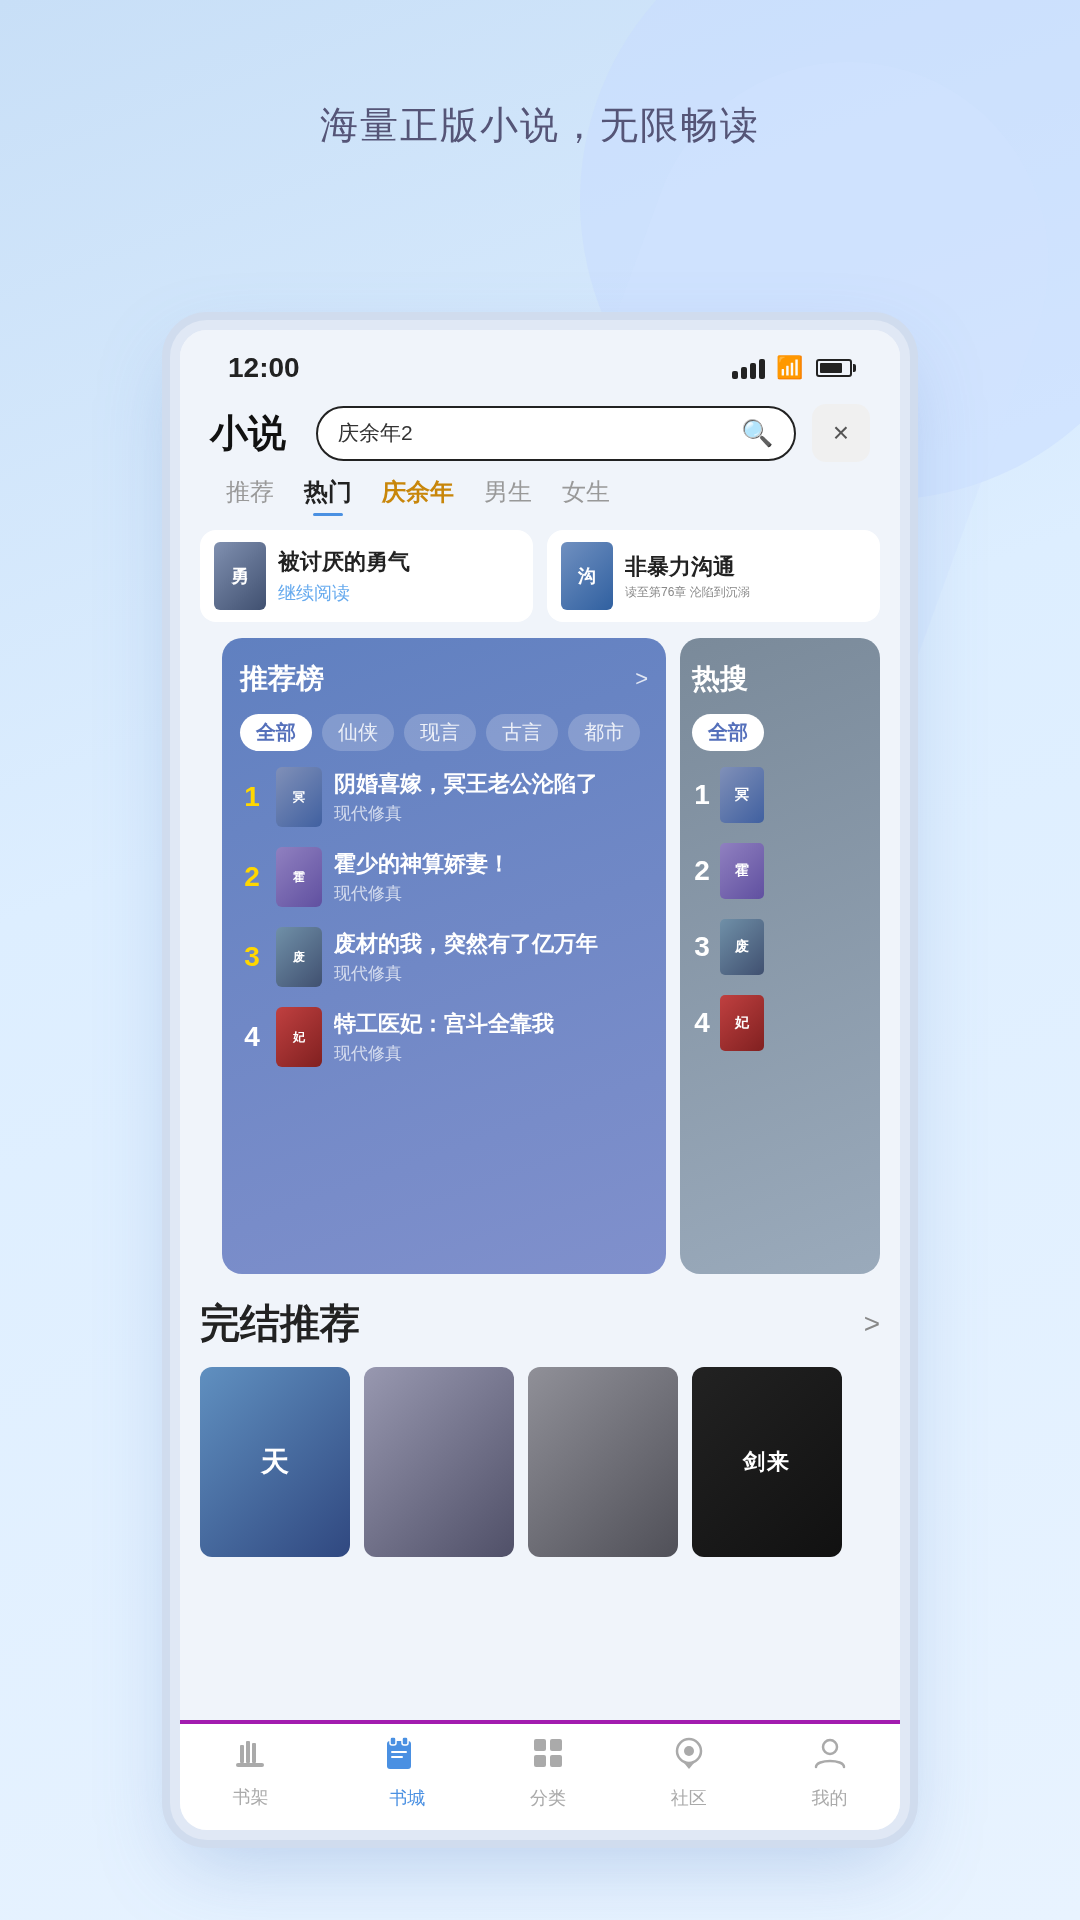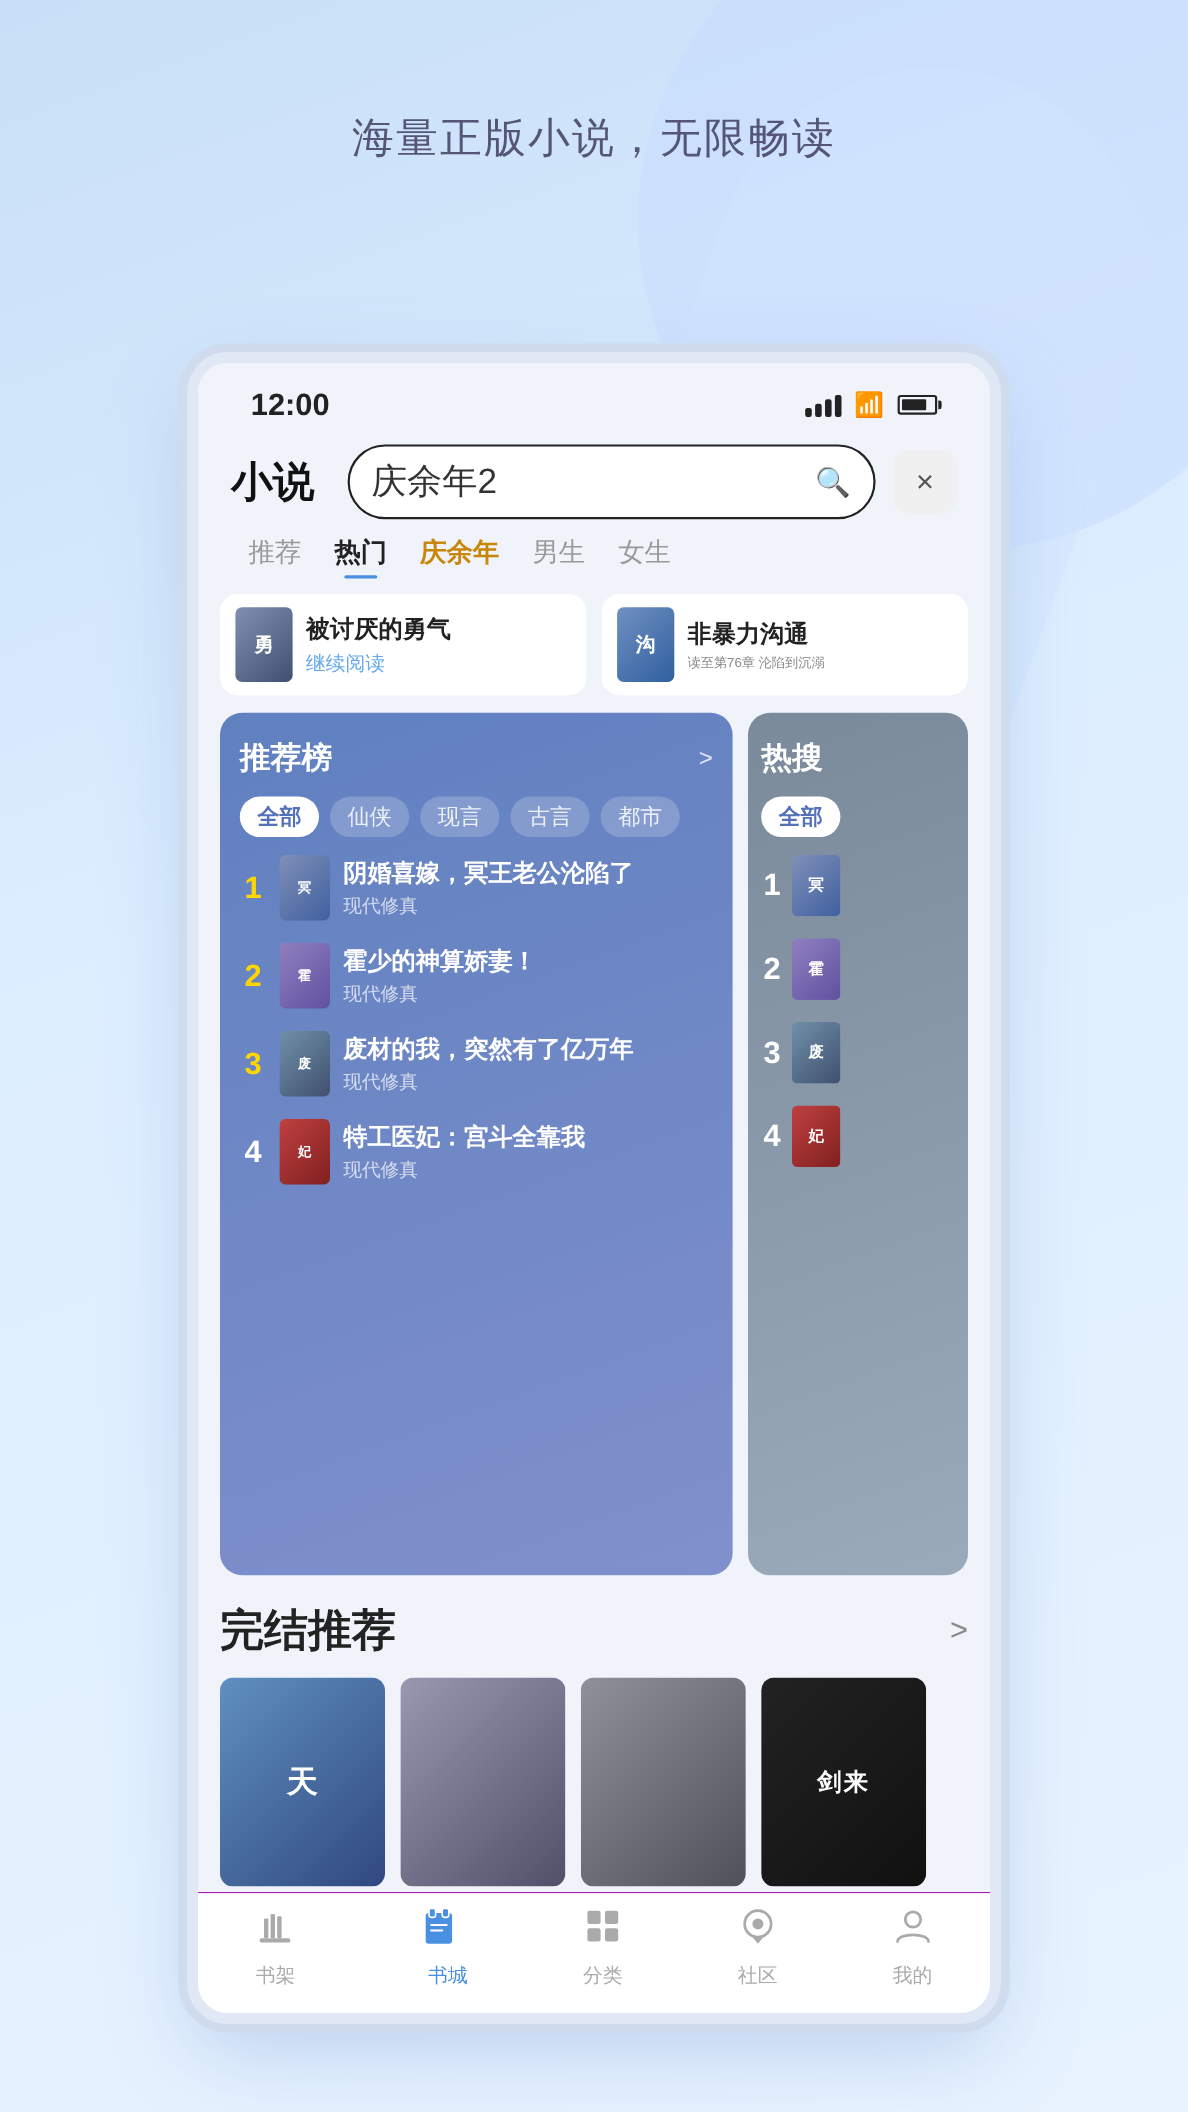--- a/index.html
+++ b/index.html
@@ -173,21 +173,21 @@
       display: flex;
       align-items: center;
       background: white;
       border: 2px solid #222;
       border-radius: 50px;
       padding: 10px 20px;
       gap: 10px;
     }
     .search-input-text {
       flex: 1;
-      font-size: 32px;
+      font-size: 21px;
       color: #333;
     }
     .search-icon-btn {
       font-size: 26px;
       color: #333;
     }
     .close-btn {
       width: 58px;
       height: 58px;
       background: #f0f0f0;
@@ -292,21 +292,22 @@
       white-space: nowrap;
       overflow: hidden;
       text-overflow: ellipsis;
     }
 
     
     .main-area {
       display: flex;
       gap: 0;
       padding: 0 20px;
-      height: 784px;
+      height: 636px;
+      margin-left: 22px;
     }
 
     
     .ranking-panel {
       flex: 1;
       background: linear-gradient(160deg, #6080c0 0%, #8090cc 100%);
       border-radius: 20px;
       padding: 22px 18px;
       overflow: hidden;
       margin-right: 14px;
@@ -466,21 +467,21 @@
     .bottom-nav {
       position: absolute;
       bottom: 0;
       left: 0;
       right: 0;
       height: 110px;
       background: white;
       display: flex;
       align-items: center;
       justify-content: space-around;
-      border-top: 1px solid #a21caf;
+      border-top: 4px solid #a21caf;
       padding-bottom: 10px;
     }
     .nav-item {
       display: flex;
       flex-direction: column;
       align-items: center;
       gap: 6px;
       cursor: pointer;
     }
     .nav-icon {

